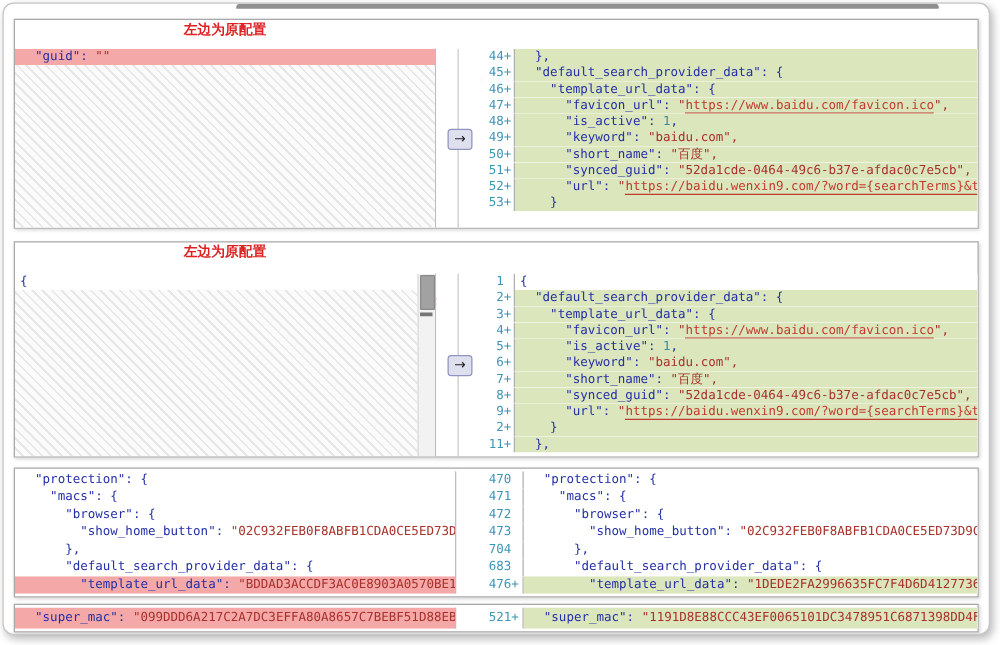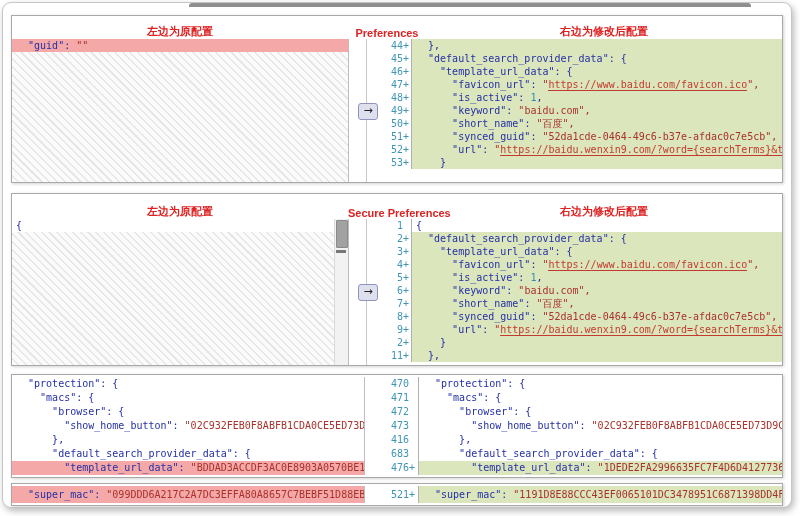--- a/index.html
+++ b/index.html
@@ -7,21 +7,21 @@
   .card{position:absolute;left:2px;top:2px;width:790px;height:506px;background:#fff;
         border:1px solid #c6c6c6;border-radius:9px;box-shadow:2px 3px 7px rgba(0,0,0,.28);
         padding:12px 8px 6px 8px;box-sizing:border-box;overflow:hidden;}
   .topbar{position:absolute;top:0;left:186px;width:562px;height:4px;background:#8f8f8f;border-radius:3px 3px 0 0;}
 
   .section{border:1px solid #a8a8a8;background:#fff;box-shadow:1px 1px 3px rgba(0,0,0,.18);}
   .sec-pref{margin-bottom:10px;}
   .sec-secure{margin-bottom:8px;}
   .sec-protect{margin-bottom:5px;}
 
-  .sec-header{display:flex;align-items:flex-end;height:23px;font-size:11px;font-weight:bold;color:#dd2222;}
+  .sec-header{display:flex;align-items:flex-start;height:23px;font-size:11px;font-weight:bold;color:#dd2222;}
   .hc{white-space:nowrap;text-align:center;}
   .hc-left{width:336px;}
   .hc-mid{width:78px;margin-top:42px;}
   .hc-right{flex:1;margin-top:24px;}
 
   .diff-body{display:flex;position:relative;align-items:stretch;}
 
   
   .row{display:flex;height:13px;line-height:13px;font-family:"DejaVu Sans Mono","Liberation Mono",monospace;
        font-size:10px;white-space:pre;overflow:hidden;flex:0 0 auto;}
@@ -138,21 +138,21 @@
           <div class="row"><span class="code"><span class="tk-p">      },</span></span></div>
           <div class="row"><span class="code"><span class="tk-k">      "default_search_provider_data"</span><span class="tk-p">: {</span></span></div>
           <div class="row rem"><span class="code"><span class="tk-k">        "template_url_data"</span><span class="tk-p">: </span><span class="tk-s">"BDDAD3ACCDF3AC0E8903A0570BE140F64BB1DF</span></span></div>
         </div>
       <div class="gutter-sm"></div>
       <div class="right-panel big wide-ln">
           <div class="row"><span class="ln">470 </span><span class="code"><span class="tk-k">  "protection"</span><span class="tk-p">: {</span></span></div>
           <div class="row"><span class="ln">471 </span><span class="code"><span class="tk-k">    "macs"</span><span class="tk-p">: {</span></span></div>
           <div class="row"><span class="ln">472 </span><span class="code"><span class="tk-k">      "browser"</span><span class="tk-p">: {</span></span></div>
           <div class="row"><span class="ln">473 </span><span class="code"><span class="tk-k">        "show_home_button"</span><span class="tk-p">: </span><span class="tk-s">"02C932FEB0F8ABFB1CDA0CE5ED73D9C179B1090441"</span></span></div>
-          <div class="row"><span class="ln">416 </span><span class="code"><span class="tk-p">      },</span></span></div>
+          <div class="row"><span class="ln">704 </span><span class="code"><span class="tk-p">      },</span></span></div>
           <div class="row"><span class="ln">683 </span><span class="code"><span class="tk-k">      "default_search_provider_data"</span><span class="tk-p">: {</span></span></div>
           <div class="row add"><span class="ln">476+</span><span class="code"><span class="tk-k">        "template_url_data"</span><span class="tk-p">: </span><span class="tk-s">"1DEDE2FA2996635FC7F4D6D4127736A62004F63F4</span></span></div>
         </div>
     </div>
   </div>
 
   <div class="section pad-v">
     <div class="diff-body single" style="height:17px;">
       <div class="left-panel lp-wide single">
           <div class="row rem"><span class="code"><span class="tk-k">  "super_mac"</span><span class="tk-p">: </span><span class="tk-s">"099DDD6A217C2A7DC3EFFA80A8657C7BEBF51D88EBB855593E</span></span></div>

